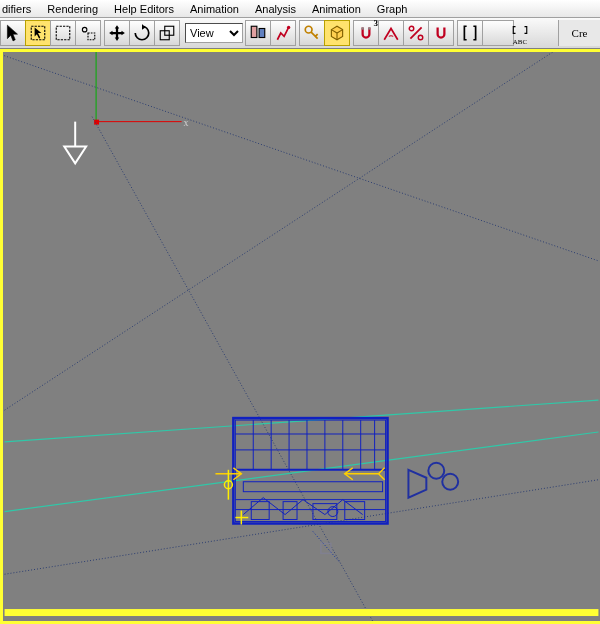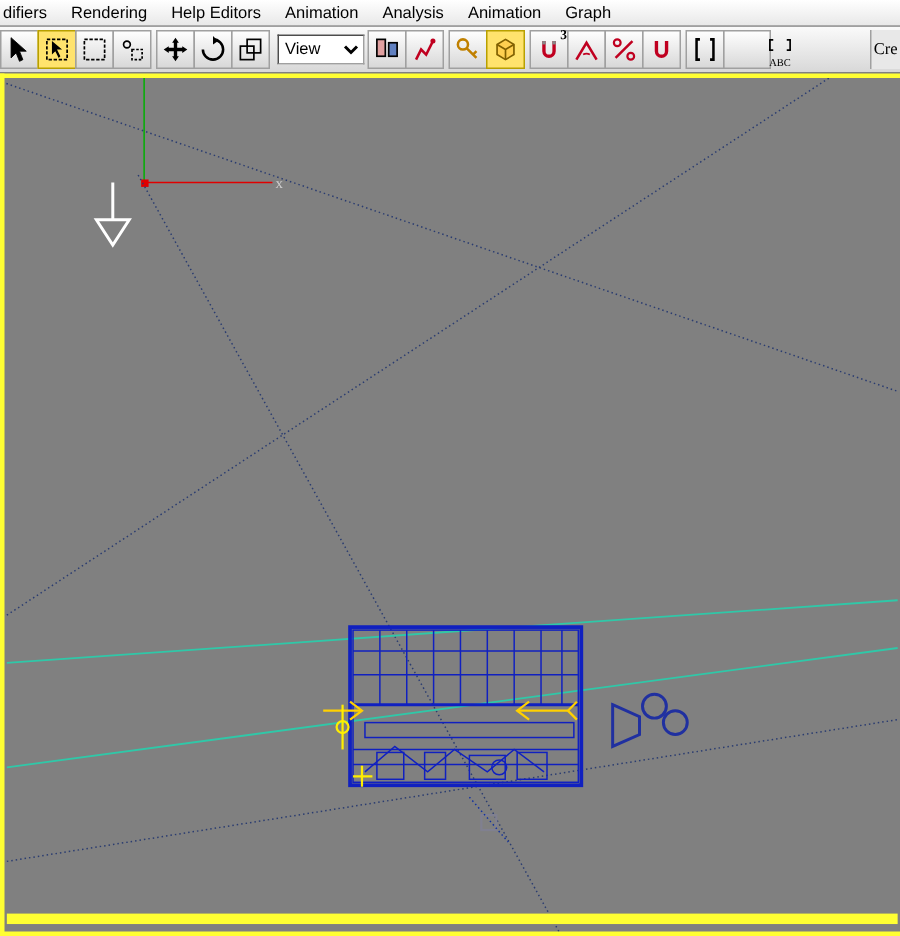--- a/index.html
+++ b/index.html
@@ -244,21 +244,21 @@
     <span class="ico" style="display:flex;flex-direction:column;align-items:center;margin-left:44px;">
       <svg viewBox="0 0 16 8" width="18" height="8">
           <path d="M4 1 L2 1 L2 7 L4 7 M12 1 L14 1 L14 7 L12 7" stroke="#000" fill="none"></path>
         </svg>
       <span style="font:7px Tahoma;line-height:7px">ABC</span>
     </span>
   </div>
 
   <div style="flex:1"></div>
 
-  <div style="width:20px;height:26px;background:#e8e8e8;display:flex;align-items:center;justify-content:center;font:11px Tahoma;border-left:1px solid #a0a0a0">
+  <div style="width:42px;height:26px;background:#e8e8e8;display:flex;align-items:center;justify-content:center;font:11px Tahoma;border-left:1px solid #a0a0a0">
     <span>Cre</span>
   </div>
 </div>
 
 <div class="viewport">
   <svg class="scene" viewBox="0 0 597 572">
 
     <g>
       <line x1="92" y1="70" x2="178" y2="70" stroke="#e00000" stroke-width="1"></line>
       <line x1="92" y1="70" x2="92" y2="0" stroke="#00b000" stroke-width="1"></line>

